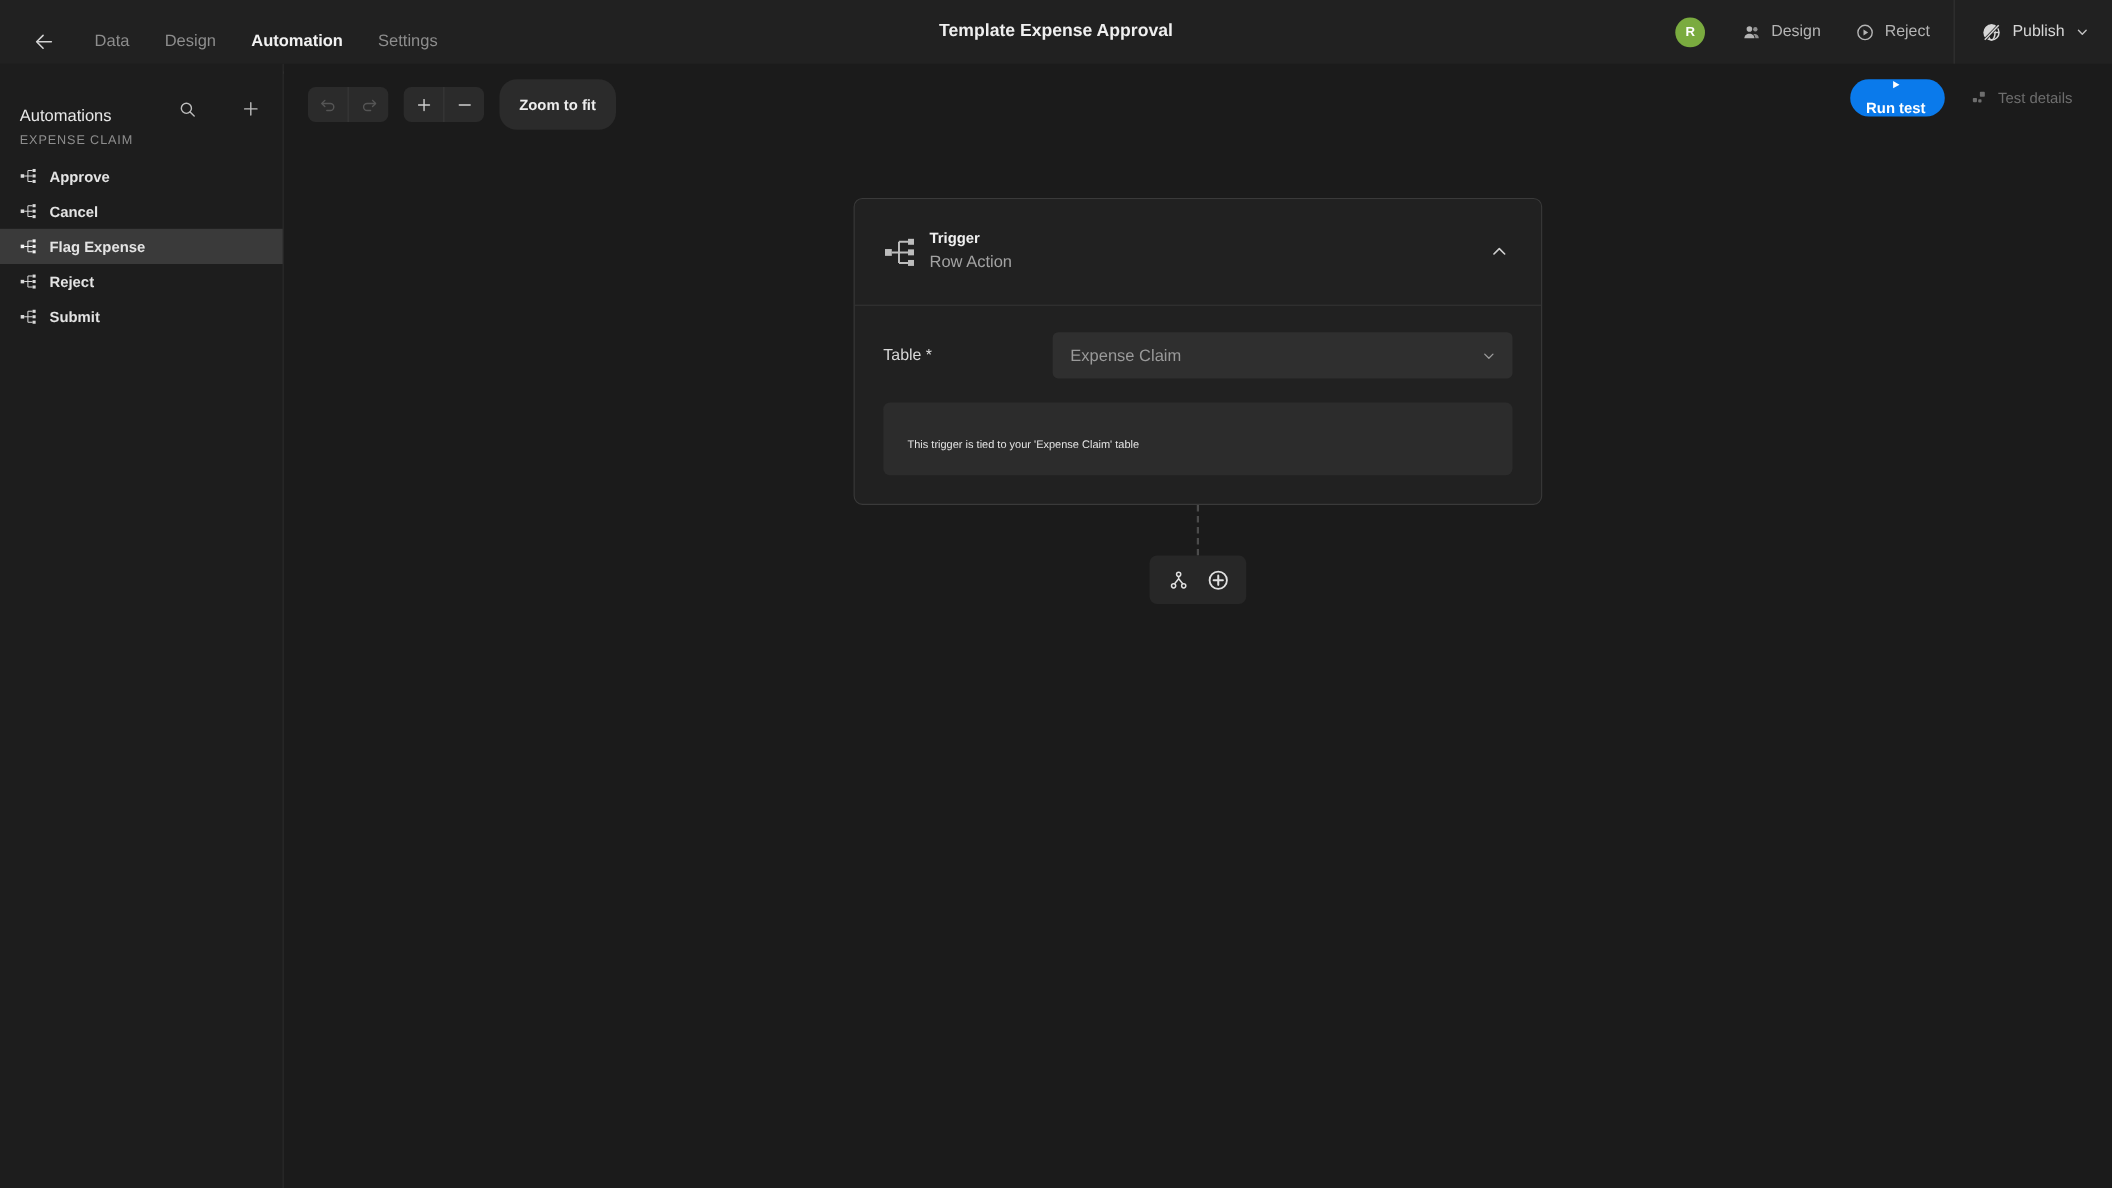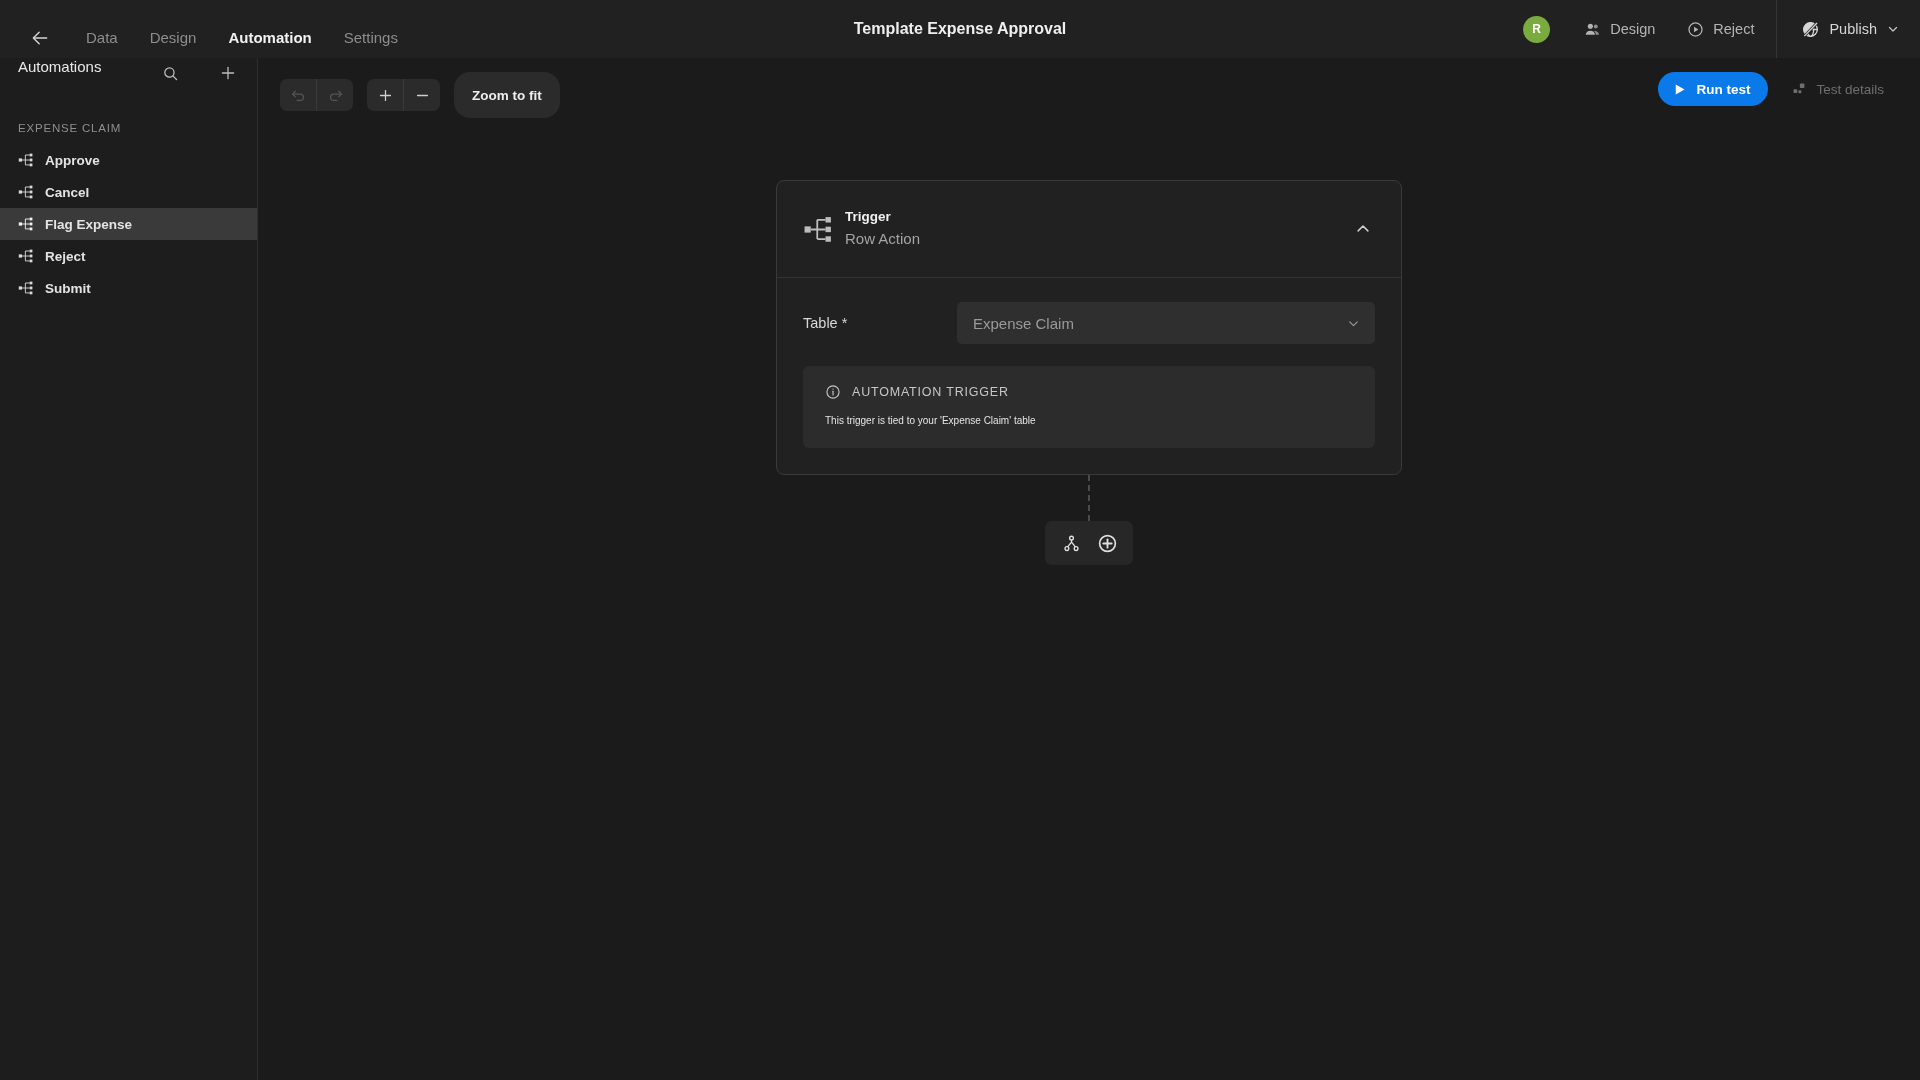--- a/index.html
+++ b/index.html
@@ -73,21 +73,21 @@
   }
 
   
   .sidebar {
     position: absolute; top: 58px; left: 0;
     width: 258px; height: 1022px;
     background: #1d1d1d;
     border-right: 1px solid #2e2e2e;
   }
   .sidebar-head {
-    height: 56px; display: flex; align-items: flex-start;
+    height: 56px; display: flex; align-items: flex-end;
     padding: 0 14px 0 18px;
     gap: 28px;
   }
   .sidebar-title {
     font-size: 15px; color: #e8e8e8; flex: 1;
   }
   .side-icon-btn {
     width: 30px; height: 30px; border-radius: 4px;
     display: flex; align-items: center; justify-content: center;
     cursor: pointer; color: #bdbdbd;
@@ -135,20 +135,21 @@
     position: absolute; top: 14px; right: 24px;
     display: flex; align-items: center; gap: 12px;
   }
   .run-test {
     height: 34px; padding: 0 18px 0 14px; border-radius: 17px;
     background: #0a7aeb; color: #ffffff;
     font-size: 13.5px; font-weight: bold;
     display: flex; align-items: center; gap: 9px;
     cursor: pointer; border: none;
     font-family: "Liberation Sans", sans-serif;
+    flex-direction: column;
   }
   .test-details {
     height: 34px; padding: 0 12px;
     display: flex; align-items: center; gap: 9px;
     font-size: 13.5px; color: #6e6e6e; cursor: default;
   }
 
   
   .flow-wrap {
     position: absolute; left: 0; right: 0; top: 122px;
@@ -457,28 +458,20 @@
           <div class="field-label">Table *</div>
           <div class="select-box">
             <span class="select-value">Expense Claim</span>
             <svg width="15" height="15" viewBox="0 0 24 24" fill="none" stroke="#9a9a9a" stroke-width="1.9" stroke-linecap="round" stroke-linejoin="round">
               <polyline points="6 9.5 12 15.5 18 9.5"></polyline>
             </svg>
           </div>
         </div>
 
         <div class="callout">
-          <div class="callout-head">
-            <svg width="16" height="16" viewBox="0 0 24 24" fill="none" stroke="#c6c6c6" stroke-width="1.7" stroke-linecap="round">
-              <circle cx="12" cy="12" r="9.1"></circle>
-              <line x1="12" y1="11" x2="12" y2="16.5"></line>
-              <circle cx="12" cy="7.6" r="0.95" fill="#c6c6c6" stroke="none"></circle>
-            </svg>
-            <span>AUTOMATION TRIGGER</span>
-          </div>
           <div class="callout-body">This trigger is tied to your 'Expense Claim' table</div>
         </div>
 
       </div>
     </div>
 
     <div class="connector"></div>
 
     <div class="branch-bar">
       <div class="branch-btn">

